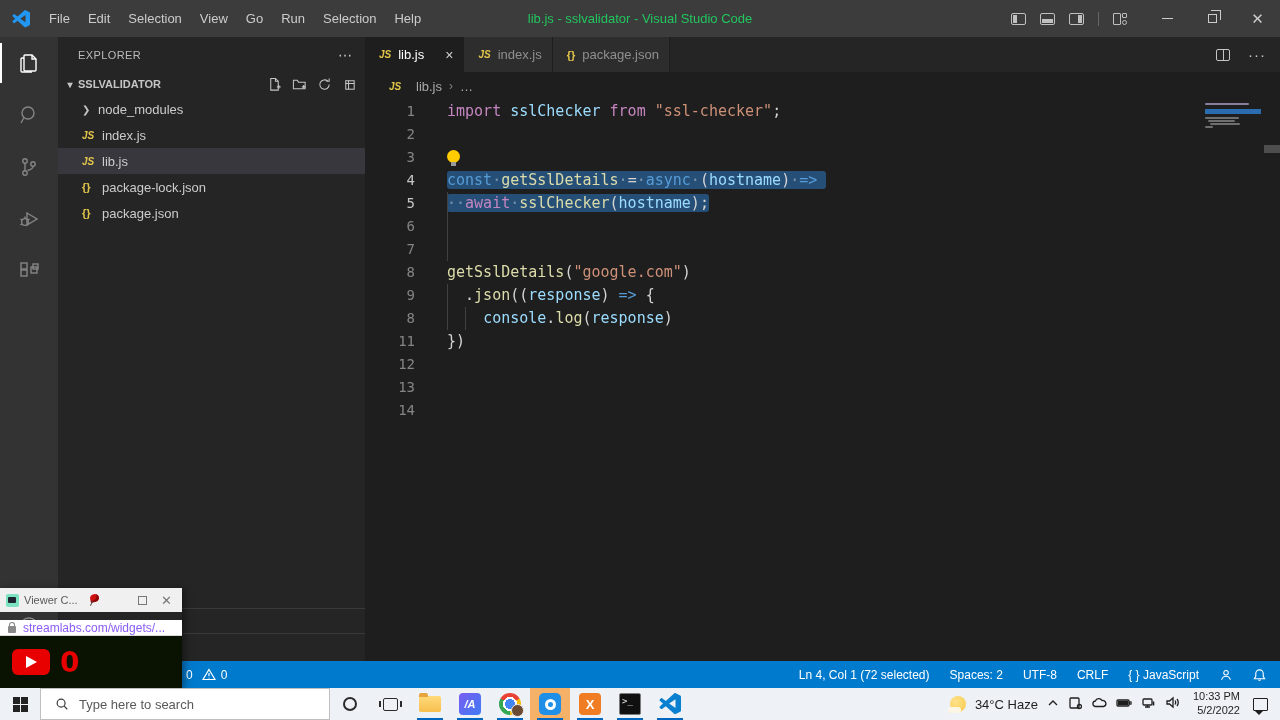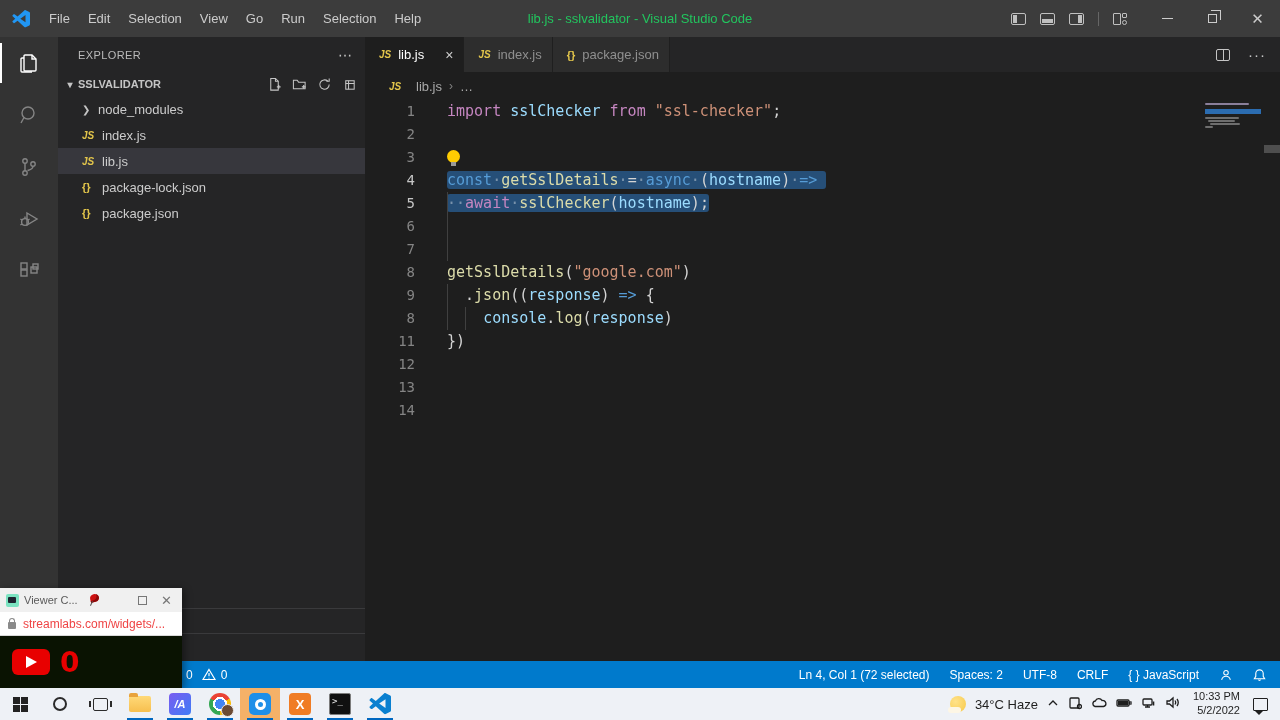--- a/index.html
+++ b/index.html
@@ -103,21 +103,21 @@
   
   .overlay { position:absolute; left:0; top:588px; width:182px; height:100px; z-index:40; box-shadow:2px 2px 8px rgba(0,0,0,.45); font-size:11px; }
   .ov-titlebar { height:24px; background:#f0f0f0; display:flex; align-items:center; padding:0 6px; color:#5a5a5a; }
   .ov-favicon { width:13px; height:13px; border-radius:2px; background:#7be3c1; margin-right:5px; position:relative; }
   .ov-favicon:before { content:''; position:absolute; left:2px; top:3px; width:8px; height:6px; background:#1d2430; border-radius:1px; }
   .ov-pin { width:12px; height:12px; margin-left:10px; position:relative; }
   .ov-pin:before { content:''; position:absolute; left:2px; top:0; width:9px; height:8px; background:#cc1111; border-radius:50% 50% 50% 0; transform:rotate(-15deg); box-shadow:inset -2px -2px 0 #8a0a0a; }
   .ov-pin:after { content:''; position:absolute; left:3px; top:7px; width:1px; height:5px; background:#555; transform:rotate(25deg); }
   .ov-max { width:9px; height:9px; border:1px solid #777; margin-left:auto; margin-right:14px; }
   .ov-close { color:#777; font-size:13px; margin-right:4px; }
-  .ov-urlbar { height:24px; background:#ffffff; border-bottom:1px solid #d9d9d9; display:flex; align-items:center; padding:0 8px; color:#ef4444; font-size:12px; }
+  .ov-urlbar { height:16px; background:#ffffff; border-bottom:1px solid #d9d9d9; display:flex; align-items:center; padding:0 8px; color:#8b5cf6; font-size:12px;margin-top:8px; }
   .ov-lock { width:8px; height:7px; background:#8a8a8a; border-radius:1px; position:relative; margin-right:7px; margin-top:3px; }
   .ov-lock:before { content:''; position:absolute; left:1px; top:-4px; width:4px; height:4px; border:1.5px solid #8a8a8a; border-bottom:none; border-radius:3px 3px 0 0; }
   .ov-widget { height:52px; background:#0a1302; display:flex; align-items:center; gap:10px; padding-left:12px; }
   .yt-logo { width:38px; height:26px; background:#e80000; border-radius:6px; position:relative; }
   .yt-logo:before { content:''; position:absolute; left:14px; top:7px; border-left:11px solid #ffffff; border-top:6px solid transparent; border-bottom:6px solid transparent; }
   .yt-count { color:#e80000; font-size:28px; font-weight:bold; font-family:"DejaVu Sans", sans-serif; }
 
   
   .taskbar { position:absolute; left:0; right:0; bottom:0; height:32px; background:#eef1f6; display:flex; align-items:stretch; z-index:50; font-size:13px; color:#1f1f1f; }
   .tb-start { width:40px; display:flex; align-items:center; justify-content:center; }
@@ -452,20 +452,27 @@
 
 <div class="taskbar">
   <div class="tb-start">
     <span class="win-logo">
         <i></i>
         <i></i>
         <i></i>
         <i></i>
       </span>
   </div>
+  <div class="tb-search">
+    <svg width="14" height="14" viewBox="0 0 16 16">
+        <circle cx="7" cy="7" r="4.5"></circle>
+        <path d="M10.5 10.5 14 14"></path>
+      </svg>
+    <span>Type here to search</span>
+  </div>
   <div class="tb-slot">
       <span class="cortana-ring"></span>
     </div>
   <div class="tb-slot">
       <span class="taskview"></span>
     </div>
   <div id="tb-apps" style="display:flex">
       <div class="tb-slot running">
         <span class="ic-folder"></span>
       </div>

